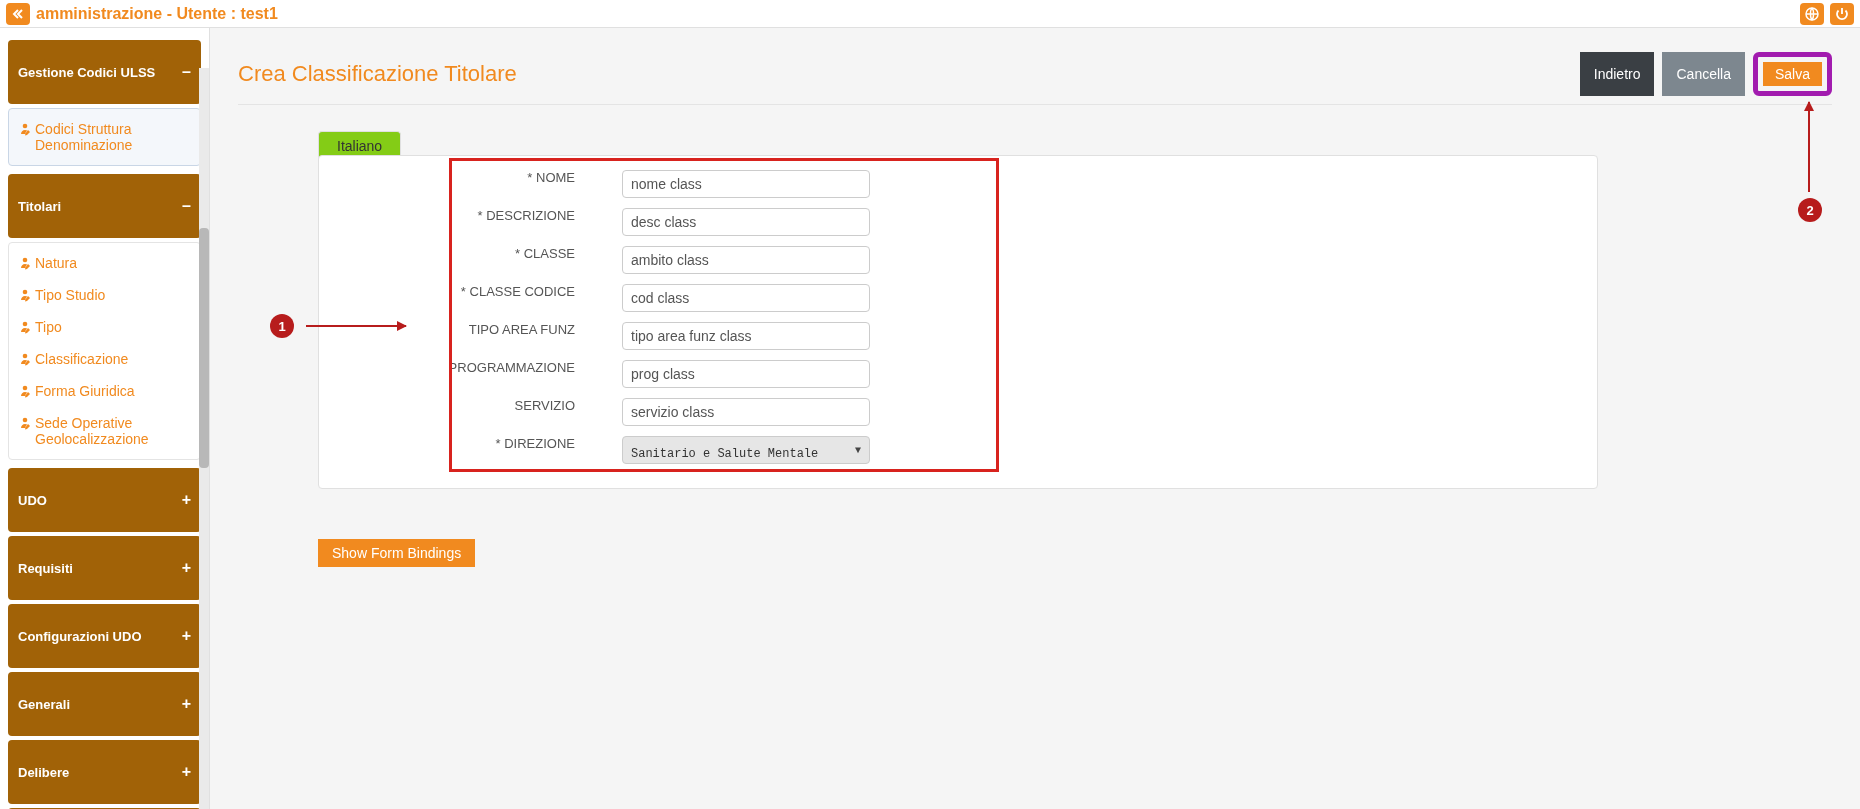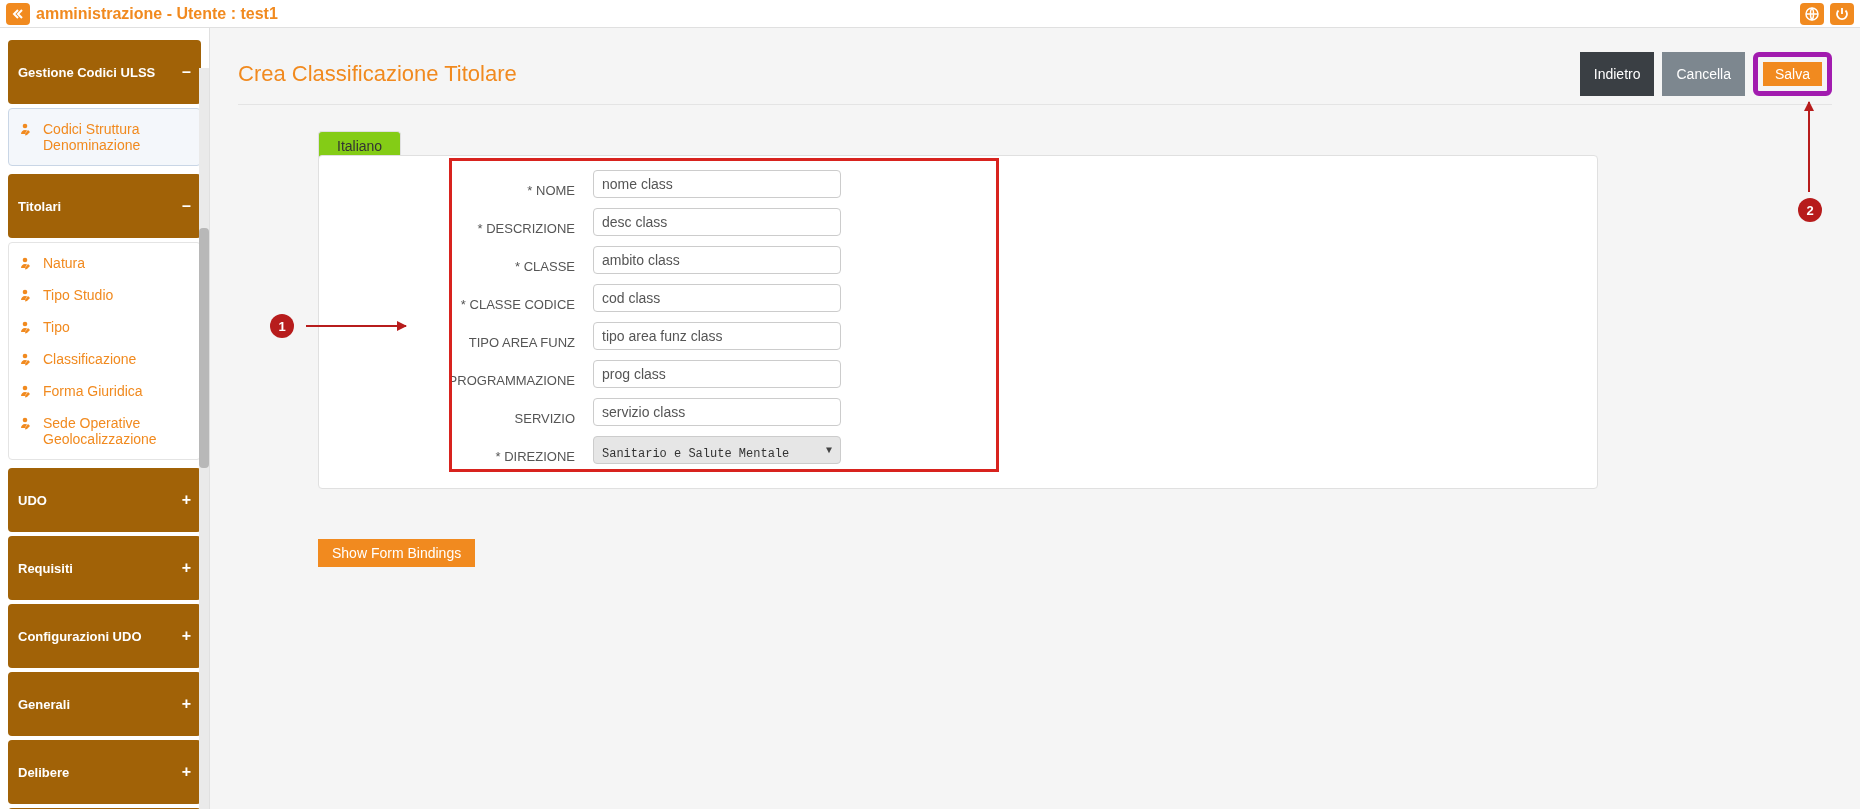--- a/index.html
+++ b/index.html
@@ -95,21 +95,21 @@
     padding: 4px 0;
     background: #fff;
   }
   .section-body.highlight {
     background: #f4f7fb;
     border: 1px solid #c9d6e6;
   }
   .side-item {
     display: flex;
     align-items: flex-start;
-    gap: 8px;
+    gap: 0;
     padding: 8px 10px;
     font-size: 14px;
     color: #f18a1f;
     cursor: pointer;
   }
   .side-item .iicon {
     width: 16px; flex: 0 0 16px;
     display: inline-flex; justify-content:center;
     color: #f18a1f;
     font-size: 13px;
@@ -218,22 +218,23 @@
   }
   .red-box {
     position: absolute;
     left: 130px; top: 2px;
     width: 550px; height: 314px;
     border: 3px solid #d8231e;
     pointer-events: none;
   }
   .form-row {
     display: flex;
-    align-items: flex-end;
+    align-items: flex-start;
     margin-bottom: 10px;
+    gap: 29px;
   }
   .form-label {
     width: 260px;
     text-align: right;
     font-size: 13px;
     color: #555;
     padding-right: 18px;
   }
   .form-input {
     width: 248px;

